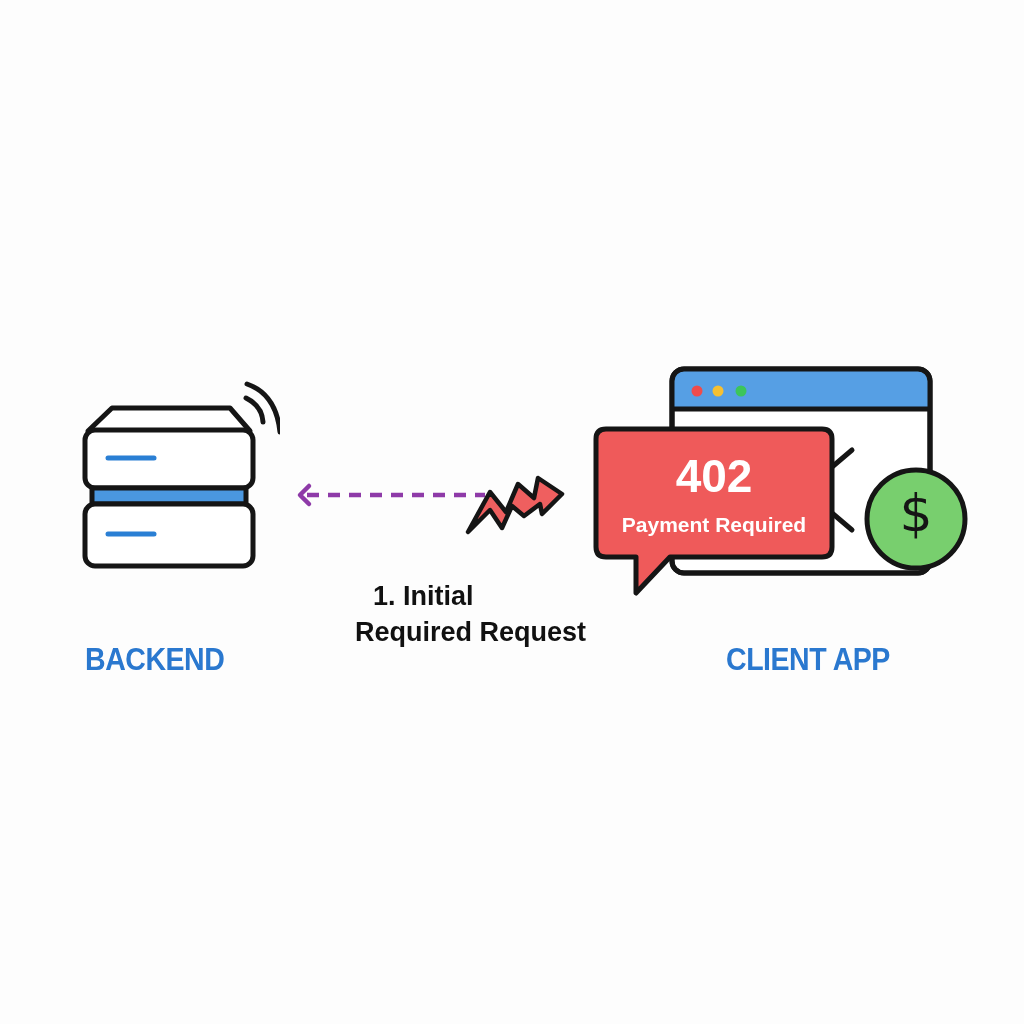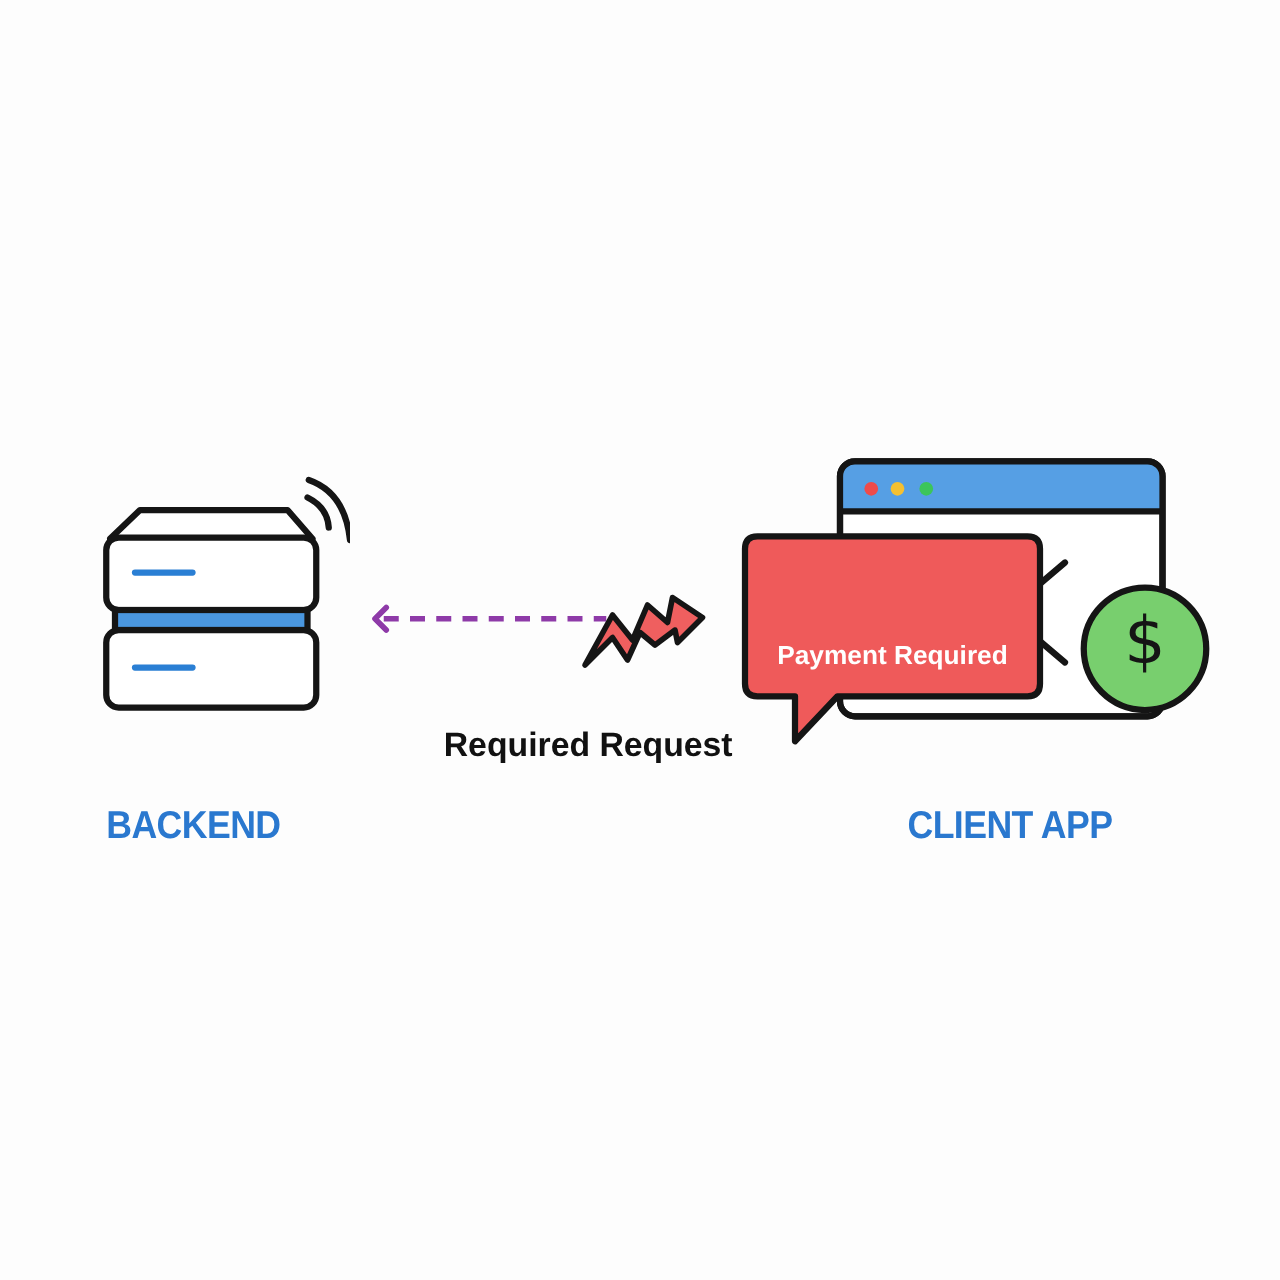--- a/index.html
+++ b/index.html
@@ -51,20 +51,21 @@
   </svg>
 </div>
 
 <div class="abs" style="left:462px;top:470px;width:110px;height:70px;">
   <svg width="110" height="70" viewBox="0 0 110 70">
     <path d="M6 62 L28 22 L44 42 L56 14 L72 28 L76 8 L100 24 L80 44 L78 34 L62 46 L50 36 L40 58 L28 40 Z" fill="#ef5f5f" stroke="#151515" stroke-width="4.5" stroke-linejoin="round"></path>
   </svg>
 </div>
 
 <div class="abs step-text" style="left:355px;top:578px;width:280px;">
+  <div style="padding-left:18px;">1. Initial</div>
   <div>Required Request</div>
 </div>
 
 <div class="abs" style="left:590px;top:365px;width:390px;height:240px;">
   <svg width="390" height="240" viewBox="0 0 390 240">
 
     <rect x="82" y="4" width="258" height="204" rx="12" fill="#ffffff" stroke="#151515" stroke-width="5"></rect>
 
     <path d="M84 44 L84 18 Q84 6 96 6 L326 6 Q338 6 338 18 L338 44 Z" fill="#569fe4"></path>
     <line x1="82" y1="44" x2="340" y2="44" stroke="#151515" stroke-width="5"></line>
@@ -74,19 +75,20 @@
     <circle cx="151" cy="26" r="5.5" fill="#3cc55a"></circle>
 
     <line x1="242" y1="102" x2="262" y2="85" stroke="#151515" stroke-width="5" stroke-linecap="round"></line>
     <line x1="242" y1="148" x2="262" y2="165" stroke="#151515" stroke-width="5" stroke-linecap="round"></line>
 
     <path d="M16 64 L232 64 Q242 64 242 74 L242 182 Q242 192 232 192 L80 192 L46 228 L46 192 L16 192 Q6 192 6 182 L6 74 Q6 64 16 64 Z" fill="#ef5a5a" stroke="#151515" stroke-width="5" stroke-linejoin="round"></path>
 
     <circle cx="326" cy="154" r="49" fill="#78cf6e" stroke="#151515" stroke-width="5"></circle>
   </svg>
   
+  <div class="abs bubble-code" style="left:6px;top:84px;width:236px;">402</div>
   <div class="abs bubble-msg" style="left:6px;top:148px;width:236px;">Payment Required</div>
   
   <div class="abs" style="left:277px;top:118px;width:98px;text-align:center;font-size:52px;color:#151515;font-family:'DejaVu Sans',sans-serif;">$</div>
 </div>
 
 <div class="abs label-blue" style="left:85px;top:642px;">BACKEND</div>
 <div class="abs label-blue" style="left:726px;top:642px;">CLIENT APP</div>
 
 </body></html>

